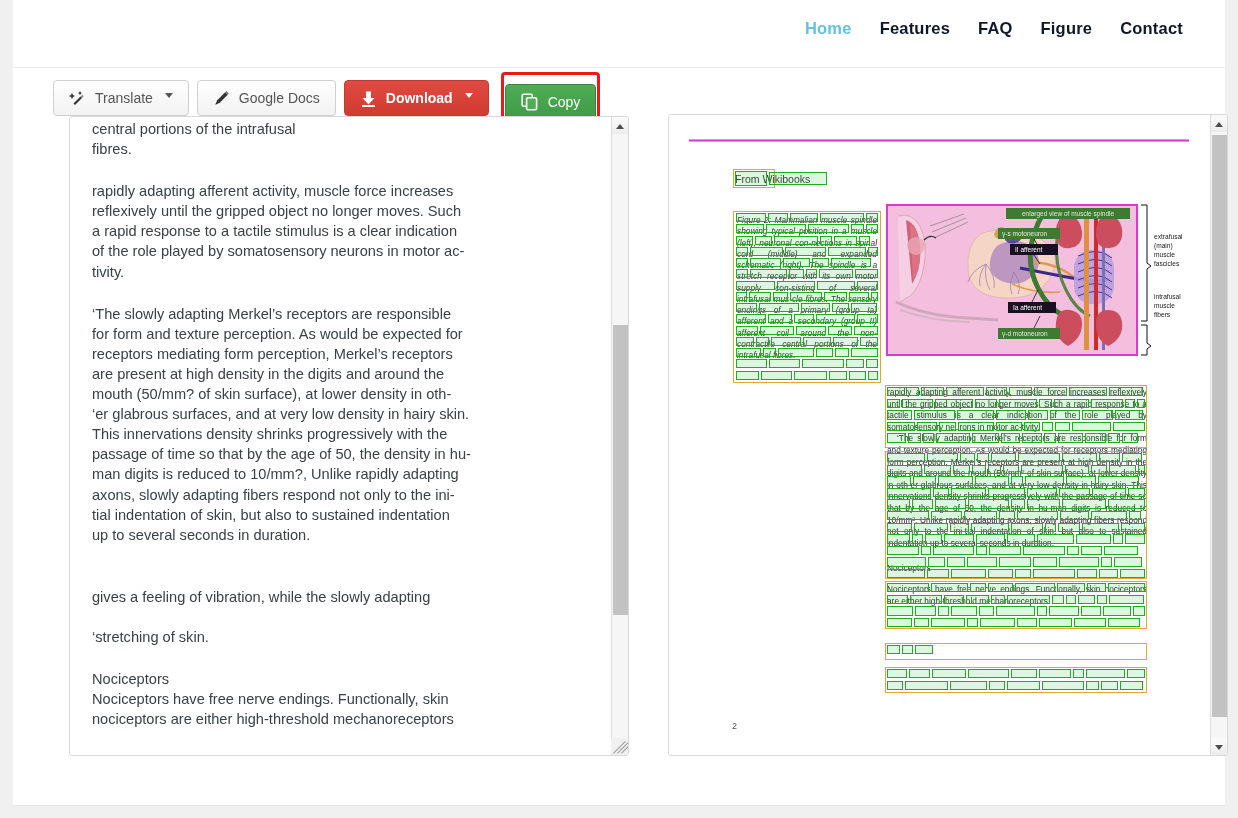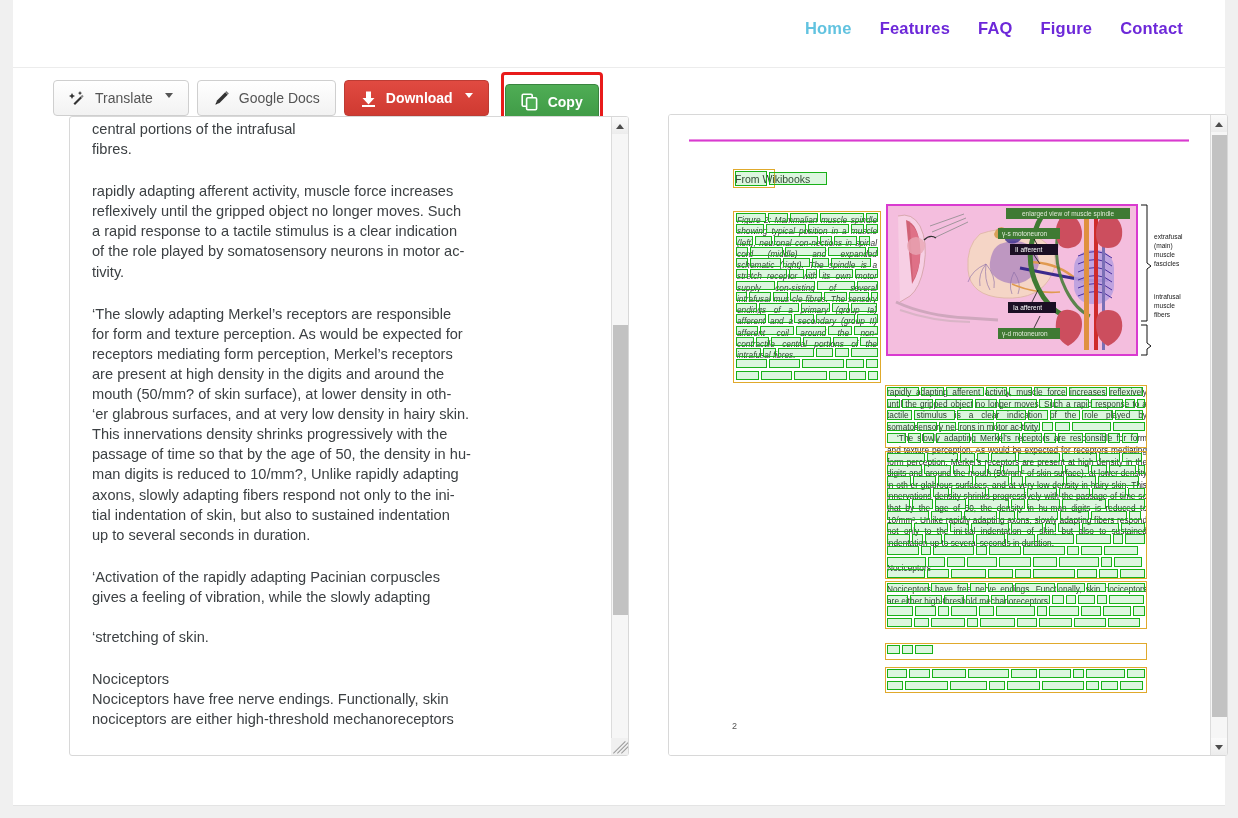--- a/index.html
+++ b/index.html
@@ -17,21 +17,21 @@
 
   
   .site-header {
     position:absolute; left:0; top:0; width:1212px; height:68px;
     background:#ffffff; border-bottom:1px solid #ececec;
   }
   .logo { position:absolute; left:6px; top:8px; width:240px; height:54px; }
   .logo svg { display:block; }
   .nav { position:absolute; right:42px; top:19px; display:flex; gap:28px; align-items:baseline; }
   .nav a {
-    font-size:16.5px; font-weight:bold; color:#6d28d9;
+    font-size:16.5px; font-weight:bold; color:#0f172a;
     text-decoration:none; letter-spacing:.2px;
   }
   .nav a.active { color:#62c3e0; }
 
   
   .toolbar { position:absolute; left:40px; top:79px; height:38px; display:flex; align-items:center; }
   .btn {
     display:inline-flex; align-items:center; gap:9px;
     height:36px; padding:0 15px; border-radius:4px;
     font-size:14px; cursor:pointer; user-select:none;
@@ -41,21 +41,21 @@
   }
   .btn .ic { display:inline-flex; align-items:center; }
   .btn.red {
     border:1px solid #bd3c34;
     background:linear-gradient(#e04a41,#cf3a31);
     color:#ffffff; font-weight:bold;
   }
   .btn.green {
     border:1px solid #39843f;
     background:linear-gradient(#4fad55,#3f9a46);
-    color:#ffffff; font-weight:bold;margin-top:8px;
+    color:#ffffff; font-weight:normal;margin-top:8px;
   }
   .caret {
     width:0;height:0;border-left:4px solid transparent;border-right:4px solid transparent;
     border-top:5px solid currentColor; margin-left:3px; margin-top:-5px;
   }
   .hl-wrap {
     border:3px solid #e81b1b; border-radius:4px; padding:1px;
     display:inline-flex; margin-left:4px;
   }
   .hl-wrap .btn { margin-right:0; }
@@ -195,21 +195,21 @@
         <span>Copy</span>
       </div>
     </div>
   </div>
 
   <div class="panel" id="left-panel">
     <div class="txt-area" id="left-text">
         <p><span>central portions of the intrafusal</span><br><span>fibres.</span></p>
         <p><span>rapidly adapting afferent activity, muscle force increases</span><br><span>reflexively until the gripped object no longer moves. Such</span><br><span>a rapid response to a tactile stimulus is a clear indication</span><br><span>of the role played by somatosensory neurons in motor ac-</span><br><span>tivity.</span></p>
         <p><span>‘The slowly adapting Merkel’s receptors are responsible</span><br><span>for form and texture perception. As would be expected for</span><br><span>receptors mediating form perception, Merkel’s receptors</span><br><span>are present at high density in the digits and around the</span><br><span>mouth (50/mm? of skin surface), at lower density in oth-</span><br><span>‘er glabrous surfaces, and at very low density in hairy skin.</span><br><span>This innervations density shrinks progressively with the</span><br><span>passage of time so that by the age of 50, the density in hu-</span><br><span>man digits is reduced to 10/mm?, Unlike rapidly adapting</span><br><span>axons, slowly adapting fibers respond not only to the ini-</span><br><span>tial indentation of skin, but also to sustained indentation</span><br><span>up to several seconds in duration.</span></p>
-        <p><span>‘Activation of the rapidly adapting Pacinian corpuscles</span><br><span>gives a feeling of vibration, while the slowly adapting</span><br><br><span>‘stretching of skin.</span></p>
+        <p><br><span>gives a feeling of vibration, while the slowly adapting</span><br><br><span>‘stretching of skin.</span></p>
         <p class="tight"><span>Nociceptors</span><br><span>Nociceptors have free nerve endings. Functionally, skin</span><br><span>nociceptors are either high-threshold mechanoreceptors</span></p>
       </div>
 
     <div class="sbar">
       <div class="sb-btn up">
           <i class="sb-arrow u"></i>
         </div>
       <div class="sb-thumb" id="lthumb"></div>
       <div class="sb-btn dn">
           <i class="sb-arrow d"></i>

